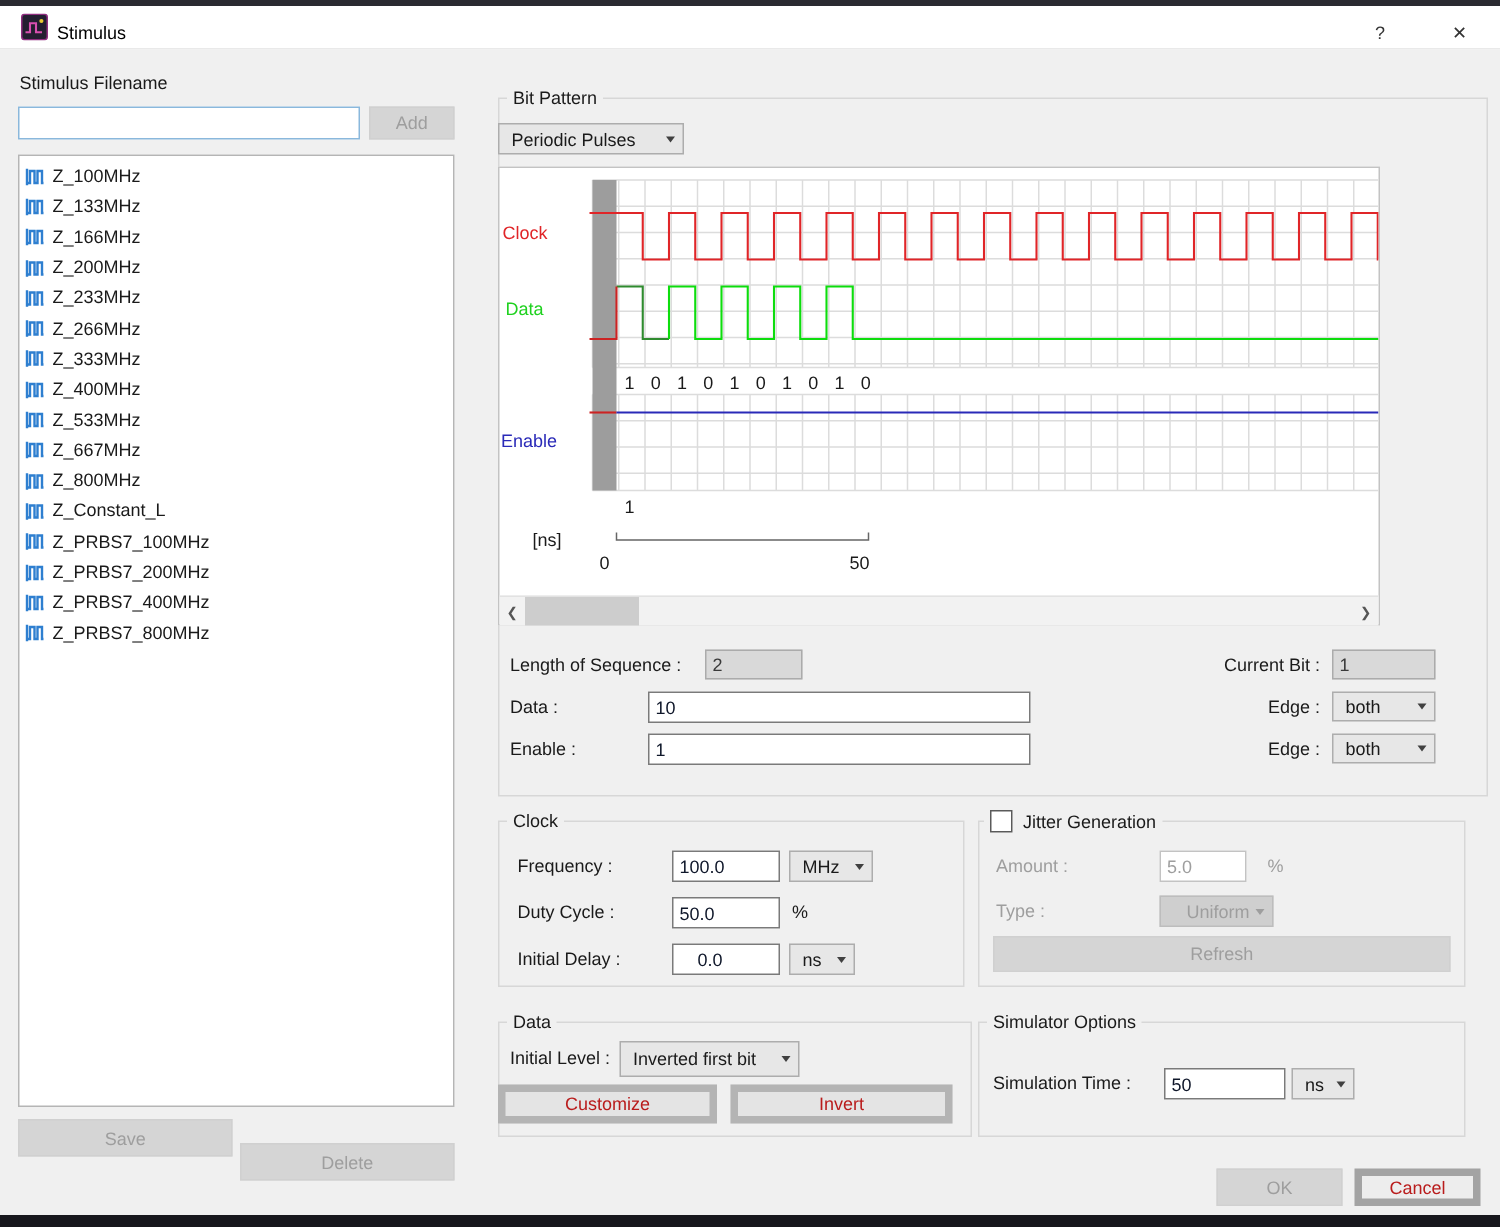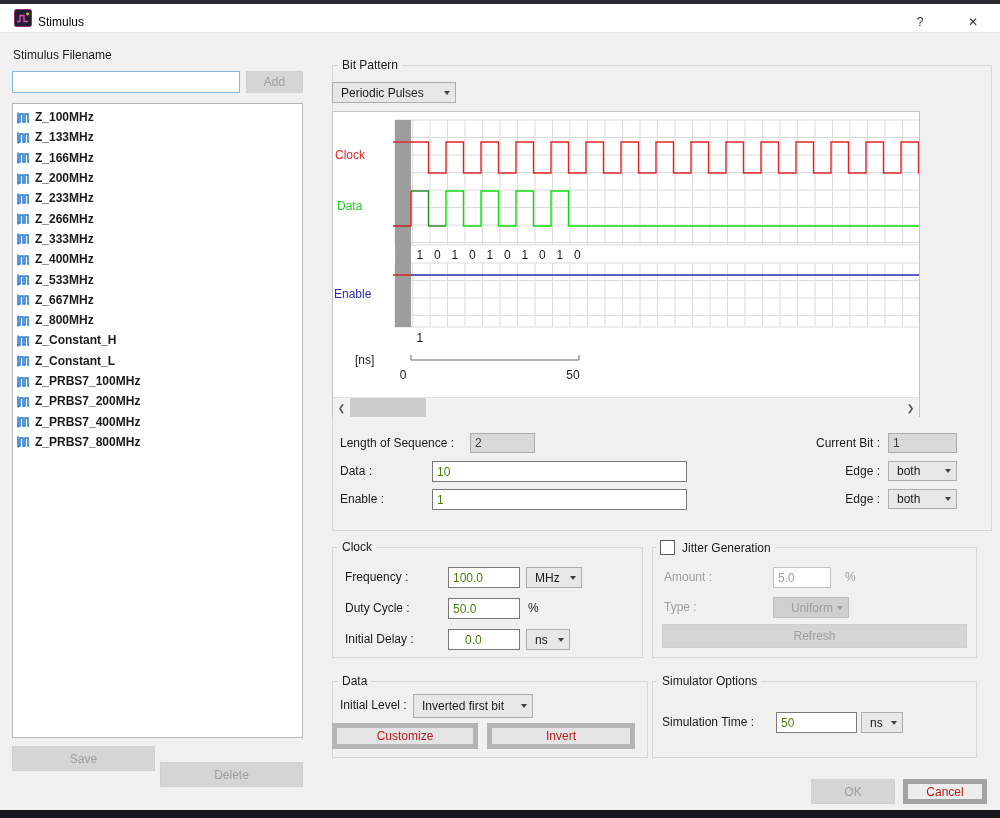--- a/index.html
+++ b/index.html
@@ -7,37 +7,37 @@
           font-family:"Liberation Sans",sans-serif;font-size:12px;color:#1a1a1a;}
   .abs{position:absolute;}
   .strip-top{left:0;top:0;width:1000px;height:4px;background:#2a2a31;}
   .strip-bottom{left:0;top:810px;width:1000px;height:8px;background:#17171d;}
   .titlebar{left:0;top:4px;width:1000px;height:28px;background:#ffffff;border-bottom:1px solid #e9e9e9;}
   .title-text{left:38px;top:11px;color:#000;}
   .cap-btn{top:4px;width:34px;height:27px;display:flex;align-items:center;justify-content:center;color:#333;cursor:default;}
   .lbl{white-space:nowrap;}
   .dis{color:#9e9e9e;}
   .tinput{box-sizing:border-box;border:1px solid #7a7a7a;background:#fff;font:12px "Liberation Sans",sans-serif;
-          color:#4d7c0f;padding:0 0 0 4px;outline:none;}
+          color:#0f172a;padding:0 0 0 4px;outline:none;}
   .tinput.blue{border-color:#8ab8dc;}
   .tinput.gray{background:#d9d9d9;border-color:#ababab;color:#3a3a3a;}
   .tinput.disabled{border-color:#c3c3c3;color:#9e9e9e;}
   .combo{box-sizing:border-box;background:#e7e7e7;border:1px solid #adadad;display:flex;align-items:center;
          justify-content:space-between;padding:0 5px 0 8px;}
   .combo .arr{width:0;height:0;border-left:3.5px solid transparent;border-right:3.5px solid transparent;
               border-top:4px solid #404040;margin-left:4px;}
   .combo.disabled{background:#cfcfcf;border-color:#bdbdbd;color:#9e9e9e;}
   .combo.disabled .arr{border-top-color:#9e9e9e;}
   .btn{box-sizing:border-box;display:flex;align-items:center;justify-content:center;background:#ededed;
        border:5px solid #a3a3a3;color:#b91c1c;}
   .btn.disabled{background:#d5d5d5;border:1px solid #d0d0d0;color:#9e9e9e;}
   .gbox{box-sizing:border-box;border:1px solid #d7d7d7;}
   .gtitle{position:absolute;top:-8px;left:5px;background:#f0f0f0;padding:0 4px;white-space:nowrap;}
   .listbox{box-sizing:border-box;background:#fff;border:1px solid #b5b5b5;overflow:hidden;padding-top:3px;}
-  .list-item{height:20.3px;display:flex;align-items:center;gap:5px;padding-left:3px;font-weight:bold;}
+  .list-item{height:20.3px;display:flex;align-items:center;gap:5px;padding-left:3px;}
   .plotwrap{box-sizing:border-box;background:#fff;border:1px solid #c3c3c3;}
   .hscroll{position:absolute;left:0;top:285px;width:586px;height:19px;background:#f2f2f2;border-top:1px solid #e2e2e2;}
   .hs-arrow{position:absolute;top:0;width:17px;height:19px;display:flex;align-items:center;justify-content:center;
             color:#555;font-size:9px;}
   .hs-thumb{position:absolute;left:17px;top:0;width:76px;height:19px;background:#cdcdcd;}
   .chk{box-sizing:border-box;width:15px;height:15px;background:#fff;border:1px solid #5a5a5a;}
   .rlbl{text-align:right;}
 </style>
 </head>
 <body>
@@ -122,26 +122,20 @@
         <svg width="14" height="15" viewBox="0 0 14 15">
           <path d="M2 13.5V2.5m0 9.5h2V4h3v8h2V4h3v8h1" fill="none" stroke="#2e7fd0" stroke-width="1.6"></path>
         </svg>
         <span>Z_667MHz</span>
       </div>
       <div class="list-item">
         <svg width="14" height="15" viewBox="0 0 14 15">
           <path d="M2 13.5V2.5m0 9.5h2V4h3v8h2V4h3v8h1" fill="none" stroke="#2e7fd0" stroke-width="1.6"></path>
         </svg>
         <span>Z_800MHz</span>
-      </div>
-      <div class="list-item">
-        <svg width="14" height="15" viewBox="0 0 14 15">
-          <path d="M2 13.5V2.5m0 9.5h2V4h3v8h2V4h3v8h1" fill="none" stroke="#2e7fd0" stroke-width="1.6"></path>
-        </svg>
-        <span>Z_Constant_H</span>
       </div>
       <div class="list-item">
         <svg width="14" height="15" viewBox="0 0 14 15">
           <path d="M2 13.5V2.5m0 9.5h2V4h3v8h2V4h3v8h1" fill="none" stroke="#2e7fd0" stroke-width="1.6"></path>
         </svg>
         <span>Z_Constant_L</span>
       </div>
       <div class="list-item">
         <svg width="14" height="15" viewBox="0 0 14 15">
           <path d="M2 13.5V2.5m0 9.5h2V4h3v8h2V4h3v8h1" fill="none" stroke="#2e7fd0" stroke-width="1.6"></path>

